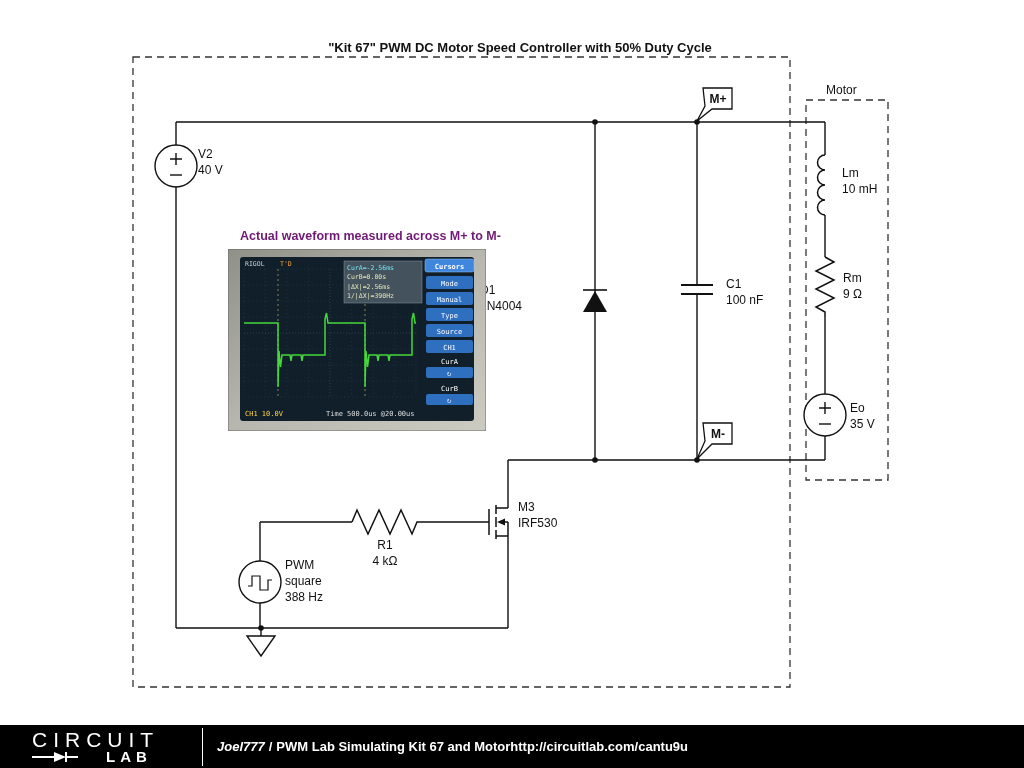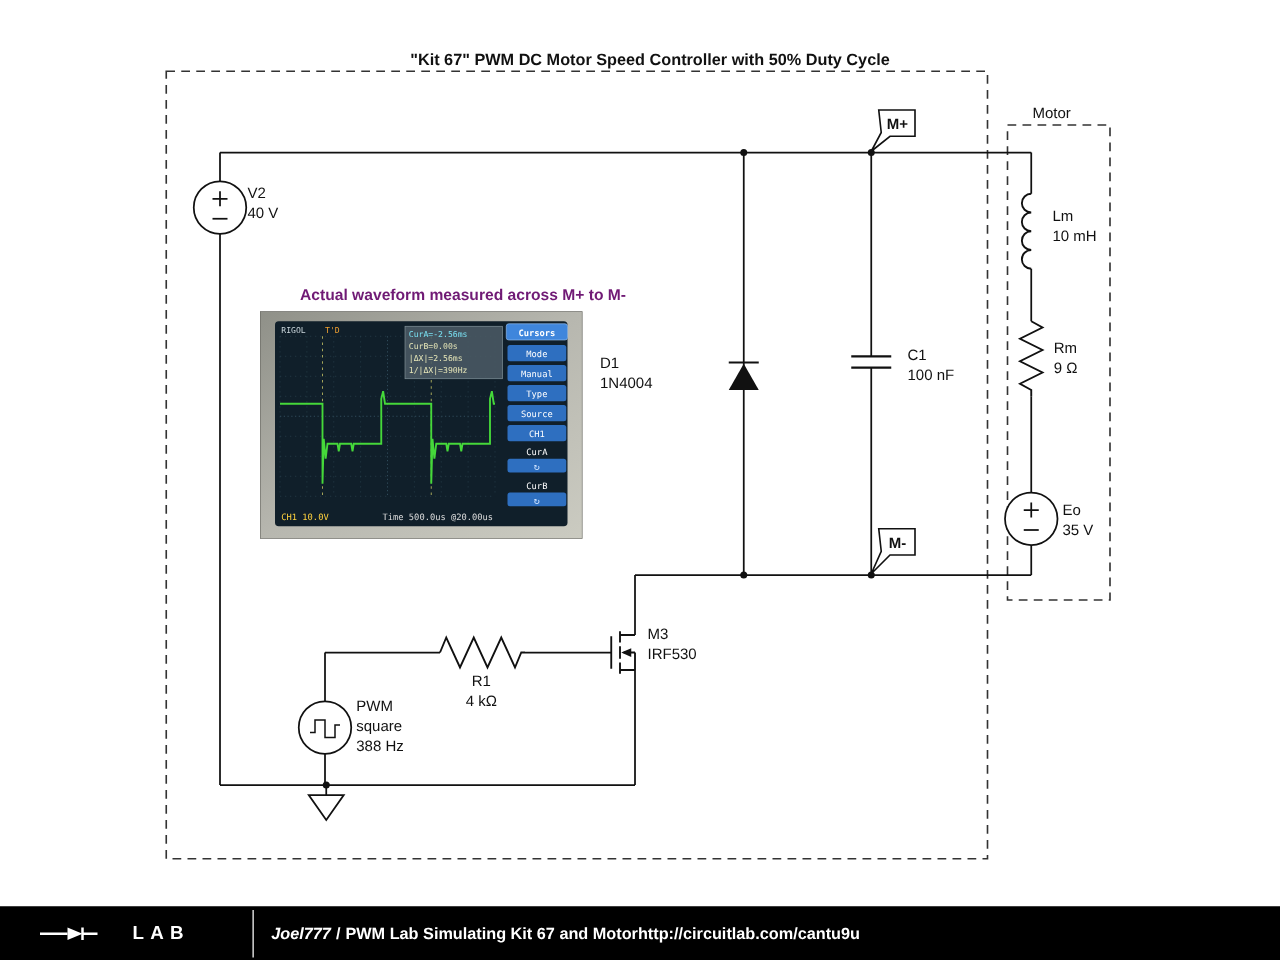--- a/index.html
+++ b/index.html
@@ -7,21 +7,21 @@
   .page{position:absolute;left:0;top:0;width:1024px;height:768px;background:#fff;overflow:hidden}
   svg.schem{position:absolute;left:0;top:0}
   svg text{font-family:"Liberation Sans",sans-serif}
   .title{position:absolute;left:260px;top:40px;width:520px;text-align:center;
          font-size:13px;font-weight:bold;color:#111;white-space:nowrap}
   .caption{position:absolute;left:240px;top:229px;font-size:12.5px;font-weight:bold;color:#701a75;white-space:nowrap}
   .lbl{position:absolute;font-size:12px;font-weight:normal;color:#111;line-height:16px;white-space:nowrap}
   .lbl.right{text-align:left}
   .lbl.center{text-align:center}
   
-  .scope{position:absolute;left:208px;top:249px;width:218px;height:182px}
+  .scope{position:absolute;left:228px;top:249px;width:218px;height:182px}
   .scope svg text{font-family:"DejaVu Sans Mono",monospace}
   
   .footer{position:absolute;left:0;top:725px;width:1024px;height:43px;background:#000;color:#fff;
           display:flex;align-items:center}
   .logo{width:170px;margin-left:32px;cursor:pointer}
   .logo-top{font-size:21px;letter-spacing:6px;color:#fff;line-height:20px}
   .logo-bottom{display:flex;align-items:center;gap:16px;line-height:14px}
   .logo-bottom span{font-size:15px;font-weight:bold;letter-spacing:5px}
   .fsep{width:1px;height:38px;background:#fff;margin-right:14px}
   .meta{display:flex;flex-direction:row;justify-content:center}
@@ -221,20 +221,21 @@
       <text x="221.5" y="127" text-anchor="middle" font-size="8" fill="#cfe3ff">↻</text>
 
       <text x="221.5" y="142" text-anchor="middle" font-size="7" fill="#fff">CurB</text>
       <rect x="198" y="145" width="47" height="11" rx="2" fill="#2e6fc0"></rect>
       <text x="221.5" y="154" text-anchor="middle" font-size="8" fill="#cfe3ff">↻</text>
     </svg>
   </div>
 
   <div class="footer">
     <div class="logo">
+      <div class="logo-top">CIRCUIT</div>
       <div class="logo-bottom">
         <svg width="58" height="12" viewBox="0 0 58 12">
           <line x1="0" y1="6" x2="22" y2="6" stroke="#fff" stroke-width="2"></line>
           <polygon points="22,1 22,11 34,6" fill="#fff"></polygon>
           <line x1="34" y1="1" x2="34" y2="11" stroke="#fff" stroke-width="2"></line>
           <line x1="34" y1="6" x2="46" y2="6" stroke="#fff" stroke-width="2"></line>
         </svg>
         <span>LAB</span>
       </div>
     </div>

